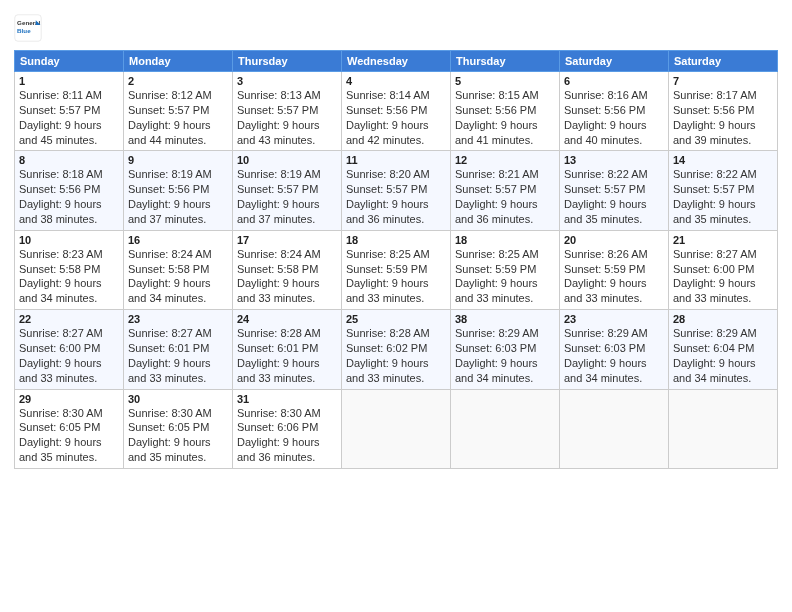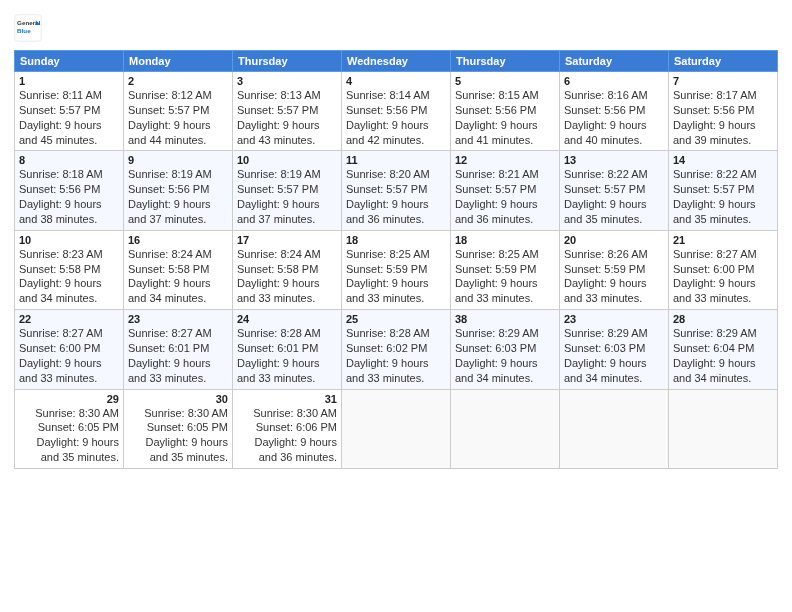--- a/index.html
+++ b/index.html
@@ -81,21 +81,20 @@
     .day-info {
       font-size: 11px;
       color: #333;
       line-height: 1.35;
     }
     .empty-cell {
       background: #f9f9f9 !important;
     }
     .last-row td {
       height: 68px;
-      text-align: right;
     }
   </style>
 </head>
 <body>
 
 <div class="container">
   <div class="header">
     <div class="logo">
       <svg class="logo-icon" viewBox="0 0 36 36">
         <rect x="1" y="1" width="34" height="34" rx="4" fill="#fff" stroke="#ccc" stroke-width="0.5"></rect>

